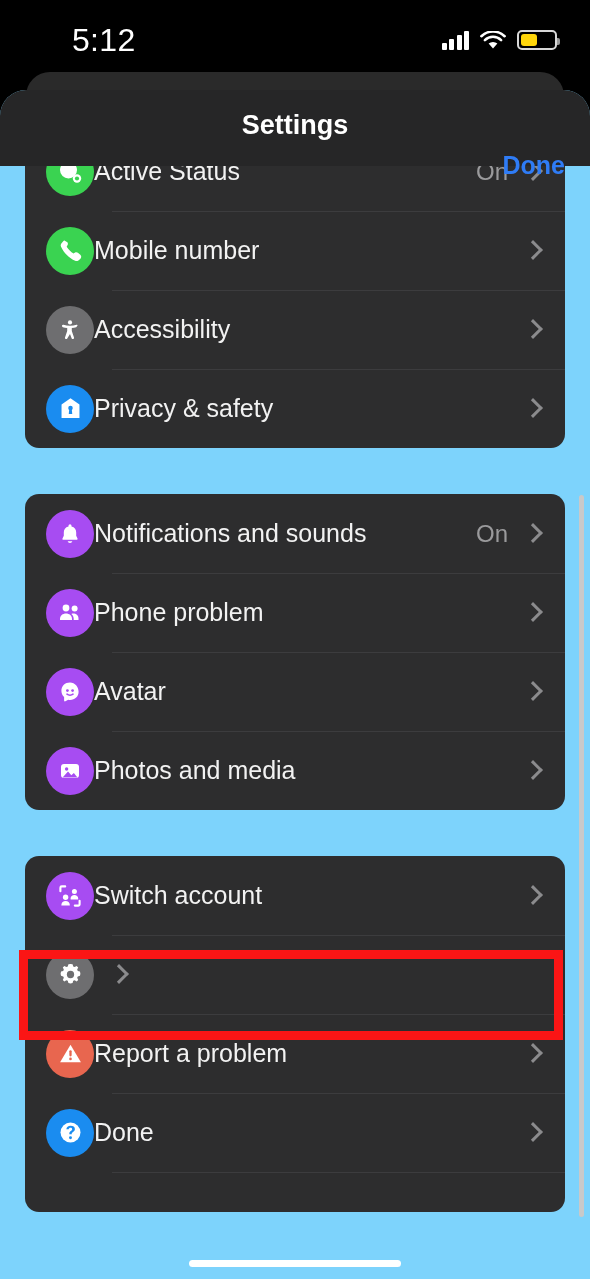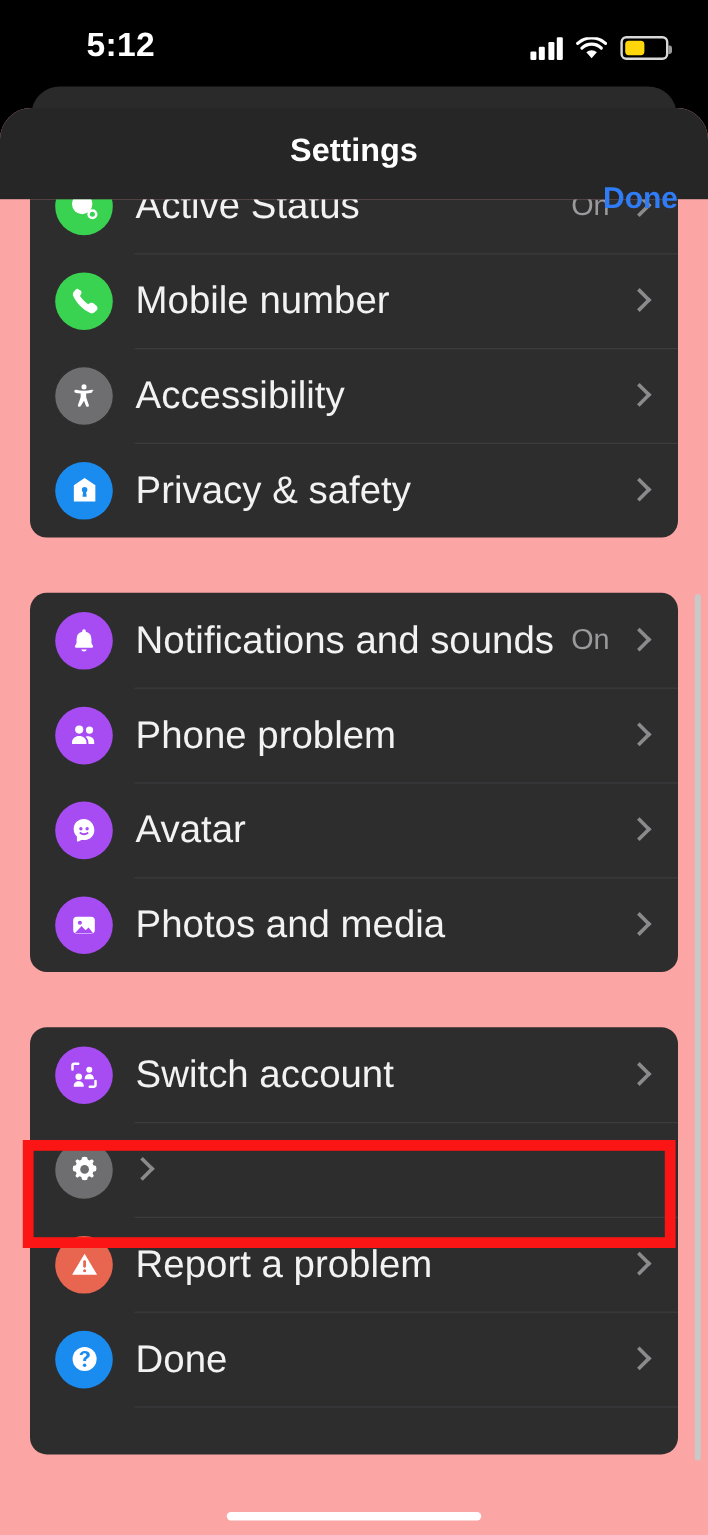--- a/index.html
+++ b/index.html
@@ -26,22 +26,22 @@
   .statusbar {
     position: absolute;
     top: 0; left: 0;
     width: 590px; height: 72px;
     z-index: 40;
   }
   .status-time {
     position: absolute;
     left: 72px; top: 22px;
     color: #ffffff;
-    font-size: 28px;
-    font-weight: bold;
+    font-size: 32px;
+    font-weight: normal;
     letter-spacing: 0.3px;
   }
   .status-right {
     position: absolute;
     right: 33px; top: 26px;
     display: flex;
     align-items: flex-end;
     gap: 11px;
     height: 24px;
   }
@@ -95,21 +95,21 @@
     height: 120px;
     background: #2a2a2a;
     border-radius: 24px 24px 0 0;
     z-index: 5;
   }
   .sheet {
     position: absolute;
     left: 0; right: 0;
     top: 90px;
     bottom: 0;
-    background: #fca5a5;
+    background: #7dd3fc;
     border-radius: 26px 26px 0 0;
     overflow: hidden;
     z-index: 10;
   }
 
   
   .header {
     position: absolute;
     top: 0; left: 0; right: 0;
     height: 76px;
@@ -176,23 +176,22 @@
     flex: 0 0 auto;
     width: 48px; height: 48px;
     border-radius: 50%;
     display: flex;
     align-items: center;
     justify-content: center;
     position: relative;
   }
   .row-icon svg { display: block; }
   .row-label {
-    margin-left: 19px;
     color: #f2f2f2;
-    font-size: 32px;
+    font-size: 25px;
     flex: 1 1 auto;
     white-space: nowrap;
   }
   .row-value {
     color: #9a9a9c;
     font-size: 24px;
     margin-right: 18px;
   }
   .chev {
     margin-right: 27px;

